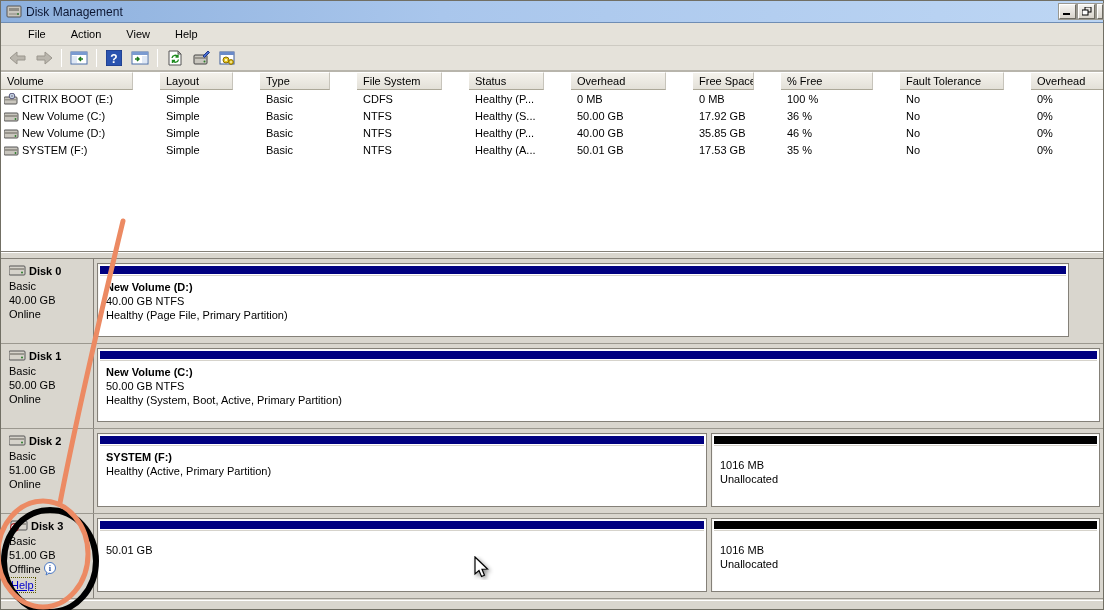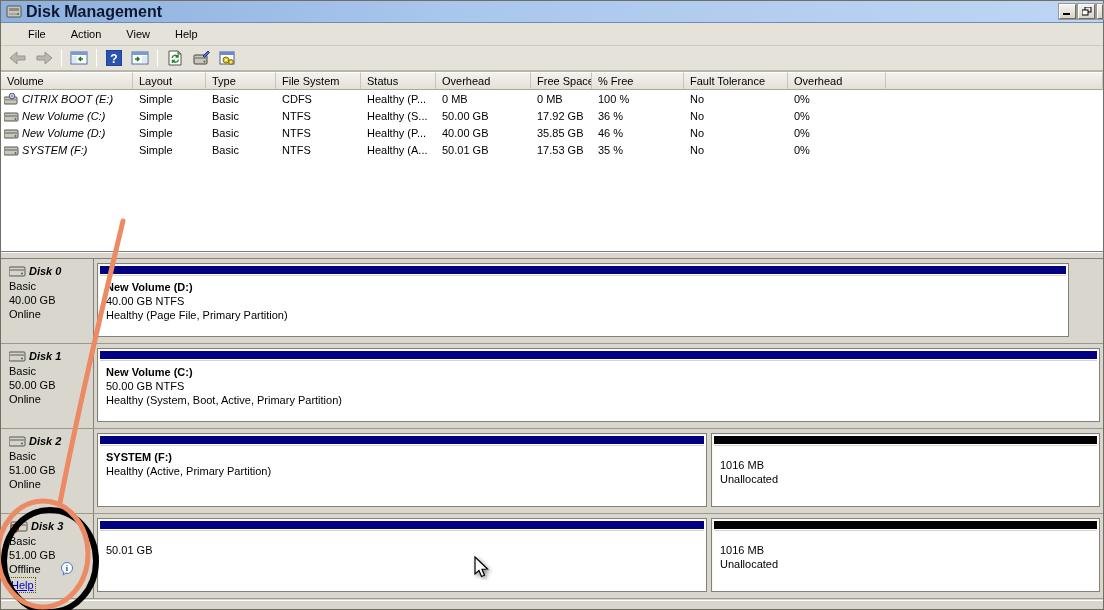--- a/index.html
+++ b/index.html
@@ -4,61 +4,61 @@
 <style>
   * { box-sizing: border-box; margin: 0; padding: 0; }
   html,body { width:1104px; height:610px; overflow:hidden; }
   body { font-family:"Liberation Sans", sans-serif; font-size:11px; color:#000; background:#d9d6ce; position:relative; }
 
   .window { position:absolute; inset:0; border:1px solid #716f64; background:#d9d6ce; display:flex; flex-direction:column; }
 
   
   .titlebar { height:22px; background:linear-gradient(to right,#8db0dd,#a9c6ec 40%,#bdd6f4); display:flex; align-items:center; padding:0 3px; border-bottom:1px solid #6f8db4; flex:0 0 auto; }
   .titlebar .app-icon { width:16px; height:14px; margin:0 4px 0 2px; }
-  .title-text { font-weight:bold; font-size:16px; color:#0d1733; flex:1; }
+  .title-text { font-weight:normal; font-size:12px; color:#0d1733; flex:1; }
   .winbtn { width:17px; height:15px; background:linear-gradient(#f4f3f0,#d8d4cc); border:1px solid #fff; border-right-color:#6e6c63; border-bottom-color:#6e6c63; outline:1px solid #9a9890; margin-left:2px; display:flex; align-items:center; justify-content:center; }
   .winbtn svg { display:block; }
   .winbtn.sliver { width:6px; overflow:hidden; margin-right:-3px; }
 
   
   .menubar { height:23px; background:#e5e2da; display:flex; align-items:center; padding-left:19px; border-bottom:1px solid #cdcac2; flex:0 0 auto; }
   .menu-item { padding:3px 8px; margin-right:9px; }
 
   
   .toolbar { height:26px; background:#e5e2da; display:flex; align-items:center; padding-left:4px; border-bottom:2px solid #b8b5ac; flex:0 0 auto; }
   .tb-btn { width:24px; height:22px; display:flex; align-items:center; justify-content:center; margin:0 1px; }
   .tb-sep { width:1px; height:18px; background:#aca899; border-right:1px solid #fff; margin:0 4px; }
 
   
   .listpane { height:180px; background:#fff; border-bottom:1px solid #848078; overflow:hidden; flex:0 0 auto; }
-  .lv-grid { display:grid; grid-template-columns:132px 73px 70px 85px 75px 95px 61px 92px 104px 98px 1fr; }
+  .lv-grid { display:grid; grid-template-columns:132px 73px 70px 85px 75px 95px 61px 92px 104px 98px 1fr;gap:27px; }
   .lv-header .hcell { background:linear-gradient(#f4f2ec,#e3e0d8); border-right:1px solid #c7c4bb; border-bottom:1px solid #aca899; border-top:1px solid #fff; padding:2px 4px 3px 6px; height:18px; white-space:nowrap; overflow:hidden; }
   .lv-row .cell { padding:2px 4px 2px 6px; height:17px; white-space:nowrap; overflow:hidden; display:flex; align-items:center; }
-  .lv-row .cell.vol { padding-left:3px;font-style:italic; }
+  .lv-row .cell.vol { padding-left:3px; }
   .cell .row-icon { margin-right:3px; flex:0 0 auto; }
 
   
   .splitter { height:7px; background:#d9d6ce; border-top:1px solid #fff; border-bottom:1px solid #848078; flex:0 0 auto; }
 
   
   .diskpane { flex:1 1 auto; background:#d9d6ce; overflow:hidden; display:flex; flex-direction:column; }
   .disk-row { height:85px; display:flex; border-bottom:1px solid #9b988f; background:#d9d6ce; flex:0 0 auto; }
   .disk-info { width:93px; flex:0 0 auto; border-right:1px solid #848078; padding:5px 2px 2px 8px; line-height:14px; }
-  .disk-title { display:flex; align-items:center; font-weight:bold; margin-bottom:1px;font-style:italic; }
+  .disk-title { display:flex; font-weight:bold; margin-bottom:1px; }
   .disk-title svg { margin-right:3px; }
   .disk-graph { flex:1 1 auto; padding:4px 3px 6px 3px; display:flex; gap:4px; }
   .partition-box { background:#fff; border:1px solid #848078; box-shadow:1px 1px 0 #f7f6f3 inset; padding:2px; }
   .part-bar { height:8px; margin-bottom:1px; }
   .part-bar.primary { background:#000080; }
   .part-bar.unalloc { background:#000; }
   .part-body { border-top:1px solid #d6d3cb; padding:4px 2px 0 6px; line-height:14px; }
   .part-title { font-weight:bold; }
   .spacer { flex:1 1 auto; }
 
-  .offline-row { display:flex; align-items:flex-end; gap:19px; }
+  .offline-row { display:flex; align-items:flex-end; gap:2px; }
   .help-link { color:#0000cc; text-decoration:underline; border:1px dotted #5a5a00; padding:0 1px; display:inline-block; margin-top:1px; cursor:pointer; }
 
   .bottom-strip { height:9px; background:#d9d6ce; border-top:1px solid #fff; flex:0 0 auto; }
 
   
   .overlay { position:absolute; inset:0; pointer-events:none; z-index:50; }
 </style>
 </head>
 <body>
 

